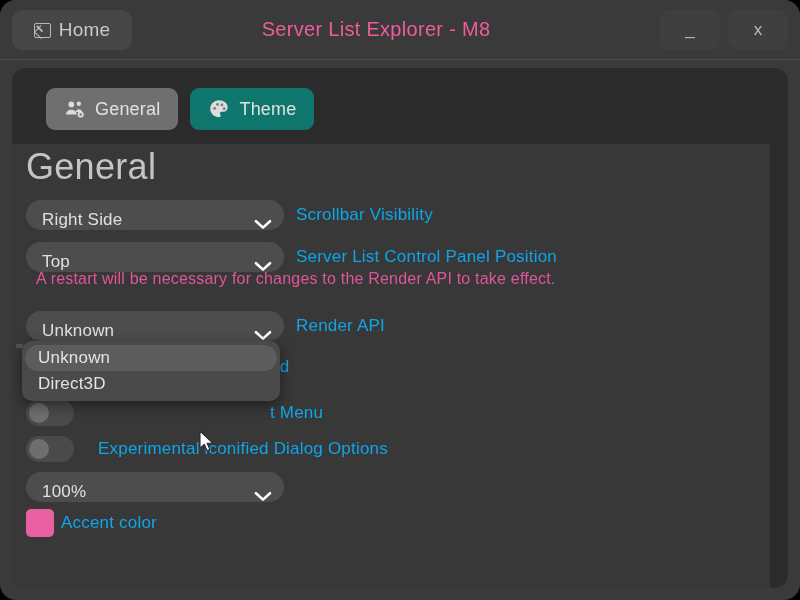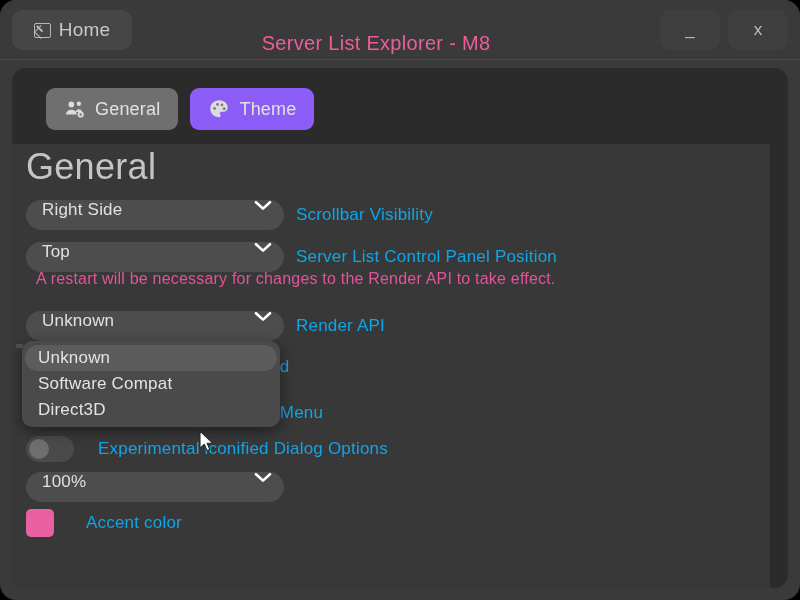--- a/index.html
+++ b/index.html
@@ -87,21 +87,20 @@
 
   #window-title {
     position: absolute;
     left: 0; top: 18px;
     width: 752px;
     text-align: center;
     font-size: 20px;
     color: #ee5d9b;
     letter-spacing: 0.3px;
     pointer-events: none;
-    margin-top: 14px;
   }
 
   .win-ctl {
     position: absolute;
     top: 10px;
     width: 60px; height: 40px;
     background: #3f3f3f;
     border: none;
     border-radius: 10px;
     color: #bdbdbd;
@@ -133,21 +132,21 @@
     border-radius: 12px;
     display: flex;
     align-items: center;
     padding-left: 22px;
     gap: 12px;
   }
 
   .tab {
     height: 42px;
     padding: 0 18px;
-    background: #8b5cf6;
+    background: #0f766e;
     border: none;
     border-radius: 9px;
     display: flex;
     align-items: center;
     gap: 9px;
     cursor: pointer;
     color: #e2e2e2;
     font-size: 18px;
     font-family: "Liberation Sans", sans-serif;
     letter-spacing: 0.2px;
@@ -183,21 +182,21 @@
     align-items: center;
     gap: 12px;
   }
 
   .combo {
     width: 258px; height: 30px;
     background: #4d4d4d;
     border: none;
     border-radius: 15px;
     display: flex;
-    align-items: flex-start;
+    align-items: flex-end;
     padding: 0 12px 0 16px;
     cursor: pointer;
     flex: 0 0 auto;
   }
   .combo-value {
     flex: 1 1 auto;
     font-size: 17px;
     color: #e0e0e0;
     white-space: nowrap;
     overflow: hidden;
@@ -400,33 +399,32 @@
 
         <div class="setting-row" style="top:328px;">
           <div class="combo">
             <span class="combo-value">100%</span>
             <svg class="chevron" viewBox="0 0 18 11">
               <path d="M2 2.2L9 8.6 16 2.2" stroke="#ffffff" stroke-width="2.6" fill="none" stroke-linecap="round" stroke-linejoin="round"></path>
             </svg>
           </div>
         </div>
 
-        <div class="setting-row" style="top:364px; gap:32px;">
+        <div class="setting-row" style="top:364px; gap:7px;">
           <div id="accent-swatch" style="background: rgb(232, 96, 159);"></div>
           <span class="row-label">Accent color</span>
         </div>
 
       </div>
     </div>
 
     <div id="popup-sliver"></div>
 
     <div id="dropdown-popup">
       <div class="dd-item selected">Unknown</div>
-      <div class="dd-item">Software Compat</div>
       <div class="dd-item">Direct3D</div>
     </div>
 
     <svg id="mouse-cursor" viewBox="0 0 16 24" style="left: 199px; top: 430px;">
       <path d="M1 1 L1 18.2 L5.3 14.3 L8.1 20.6 L10.8 19.4 L8.1 13.3 L13.7 13.1 Z" fill="#ffffff" stroke="#2b2b2b" stroke-width="1.1" stroke-linejoin="round"></path>
     </svg>
 
   </div>
 </div>
 

